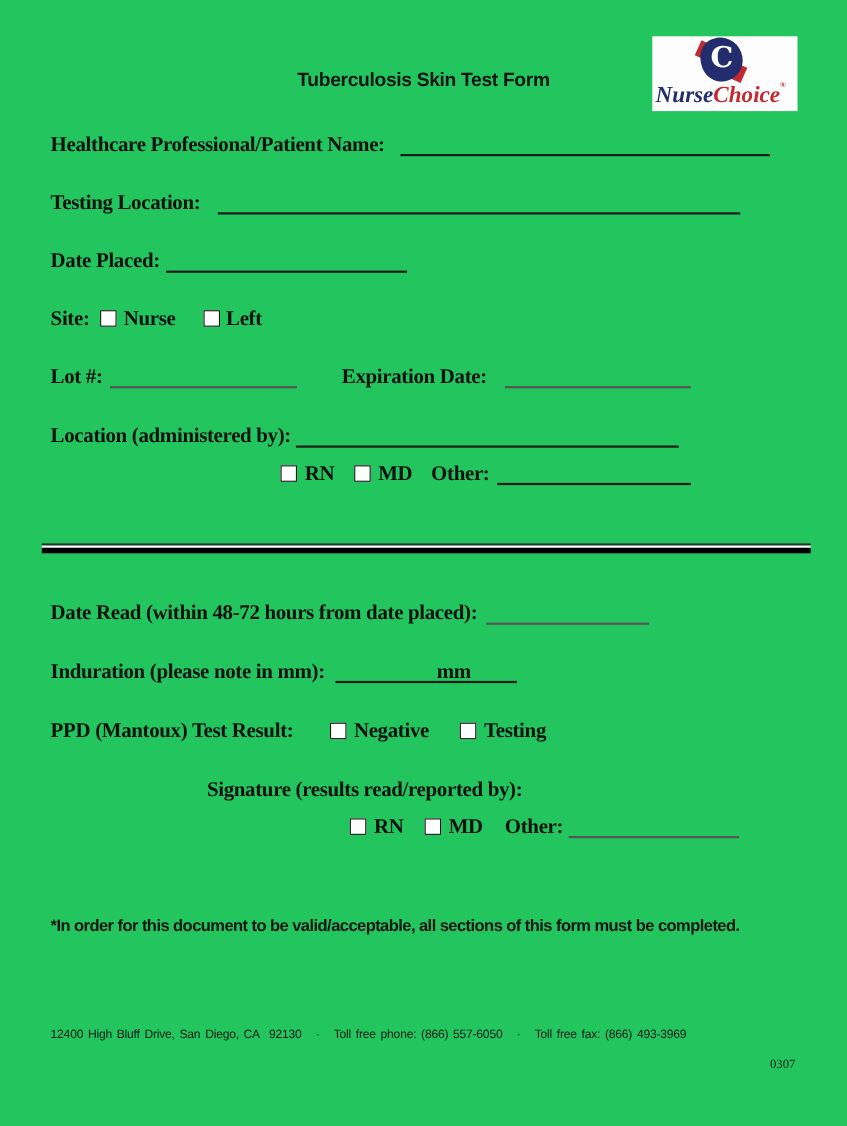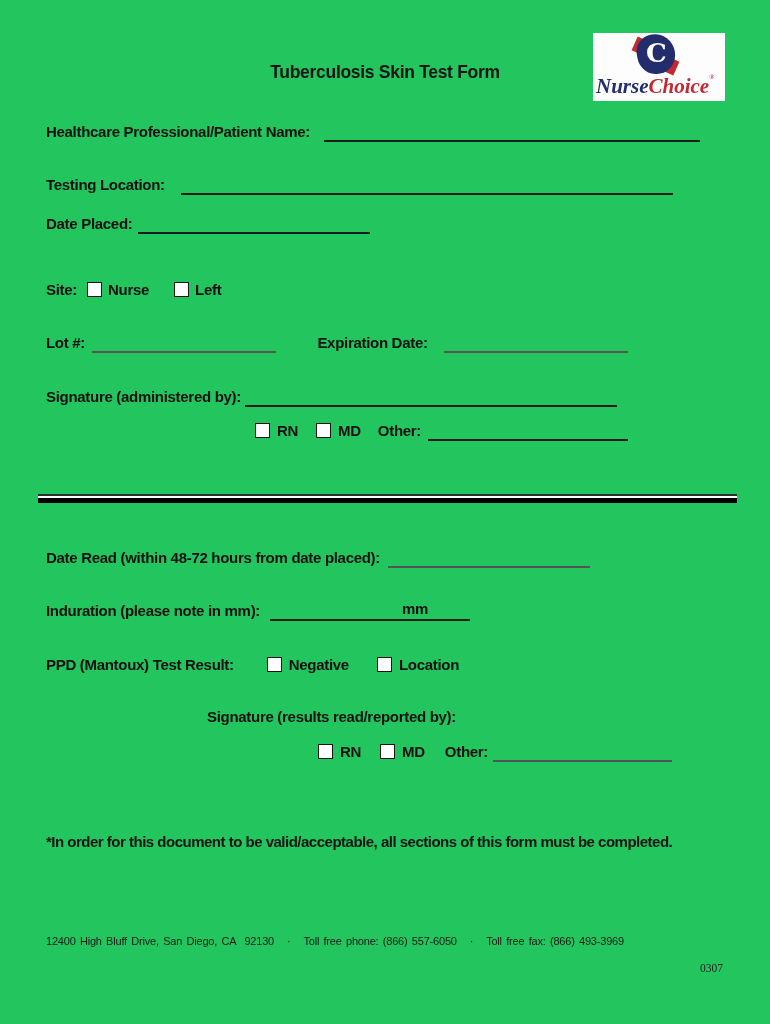--- a/index.html
+++ b/index.html
@@ -28,21 +28,21 @@
   .logotext {
     position:absolute; left:3px; bottom:2px; white-space:nowrap;
     font-family:"Liberation Serif", serif; font-style:italic; font-weight:bold; font-size:21px;
   }
   .logotext .nurse { color:#232d6e; }
   .logotext .choice { color:#c22a30; }
   .logotext .reg { font-size:7px; color:#c22a30; vertical-align:14px; font-style:normal; }
   
   .row {
     position:absolute; display:flex; align-items:center; height:21px;
-    font-size:15px; font-weight:bold; letter-spacing:-0.3px; white-space:nowrap;
+    font-size:19px; font-weight:bold; letter-spacing:-0.3px; white-space:nowrap;font-family:Liberation Serif, serif;
   }
   .rule {
     display:inline-block; align-self:flex-end; height:2px;
     border-bottom:2px solid #1c1c1c; flex:0 0 auto;
   }
   .rule.grow { flex:1 1 auto; }
   .rule.mid { border-bottom-color:#555; }
   .cb {
     display:inline-block; width:15px; height:15px; background:#fff;
     border:1.7px solid #161616; flex:0 0 auto; cursor:pointer;
@@ -93,42 +93,42 @@
   <div class="row" style="left:46px; top:121px; width:654px;">
     <span>Healthcare Professional/Patient Name:</span>
     <span class="rule grow" style="margin-left:14px;"></span>
   </div>
 
   <div class="row" style="left:46px; top:174px; width:627px;">
     <span>Testing Location:</span>
     <span class="rule grow" style="margin-left:16px;"></span>
   </div>
 
-  <div class="row" style="left:46px; top:213px; width:324px;">
+  <div class="row" style="left:46px; top:227px; width:324px;">
     <span>Date Placed:</span>
     <span class="rule grow" style="margin-left:6px;"></span>
   </div>
 
   <div class="row" style="left:46px; top:279px;">
     <span>Site:</span>
     <span class="cb" style="margin-left:10px;"></span>
     <span style="margin-left:6px;">Nurse</span>
     <span class="cb" style="margin-left:25px;"></span>
     <span style="margin-left:6px;">Left</span>
   </div>
 
   <div class="row" style="left:46px; top:332px; width:582px;">
     <span>Lot #:</span>
     <span class="rule grow mid" style="margin-left:7px;"></span>
     <span style="margin-left:41px;">Expiration Date:</span>
     <span class="rule grow mid" style="margin-left:16px;"></span>
   </div>
 
   <div class="row" style="left:46px; top:386px; width:571px;">
-    <span>Signature (administered by):</span>
+    <span>Location (administered by):</span>
     <span class="rule grow" style="margin-left:4px;"></span>
   </div>
 
   <div class="row" style="left:255px; top:420px; width:373px;">
     <span class="cb"></span>
     <span style="margin-left:7px;">RN</span>
     <span class="cb" style="margin-left:18px;"></span>
     <span style="margin-left:7px;">MD</span>
     <span style="margin-left:17px;">Other:</span>
     <span class="rule grow" style="margin-left:7px;"></span>
@@ -150,21 +150,21 @@
     <span class="mmfield grow" style="flex:1 1 auto; margin-left:10px;text-align:right;">
       <span>mm</span>
     </span>
   </div>
 
   <div class="row" style="left:46px; top:654px;">
     <span>PPD (Mantoux) Test Result:</span>
     <span class="cb" style="margin-left:33px;"></span>
     <span style="margin-left:7px;">Negative</span>
     <span class="cb" style="margin-left:28px;"></span>
-    <span style="margin-left:7px;">Location</span>
+    <span style="margin-left:7px;">Testing</span>
   </div>
 
   <div class="row" style="left:46px; top:708px; width:571px;flex-direction:column;">
     <span>Signature (results read/reported by):</span>
     <span class="rule grow mid" style="margin-left:6px;"></span>
   </div>
 
   <div class="row" style="left:318px; top:741px; width:354px;">
     <span class="cb"></span>
     <span style="margin-left:7px;">RN</span>

